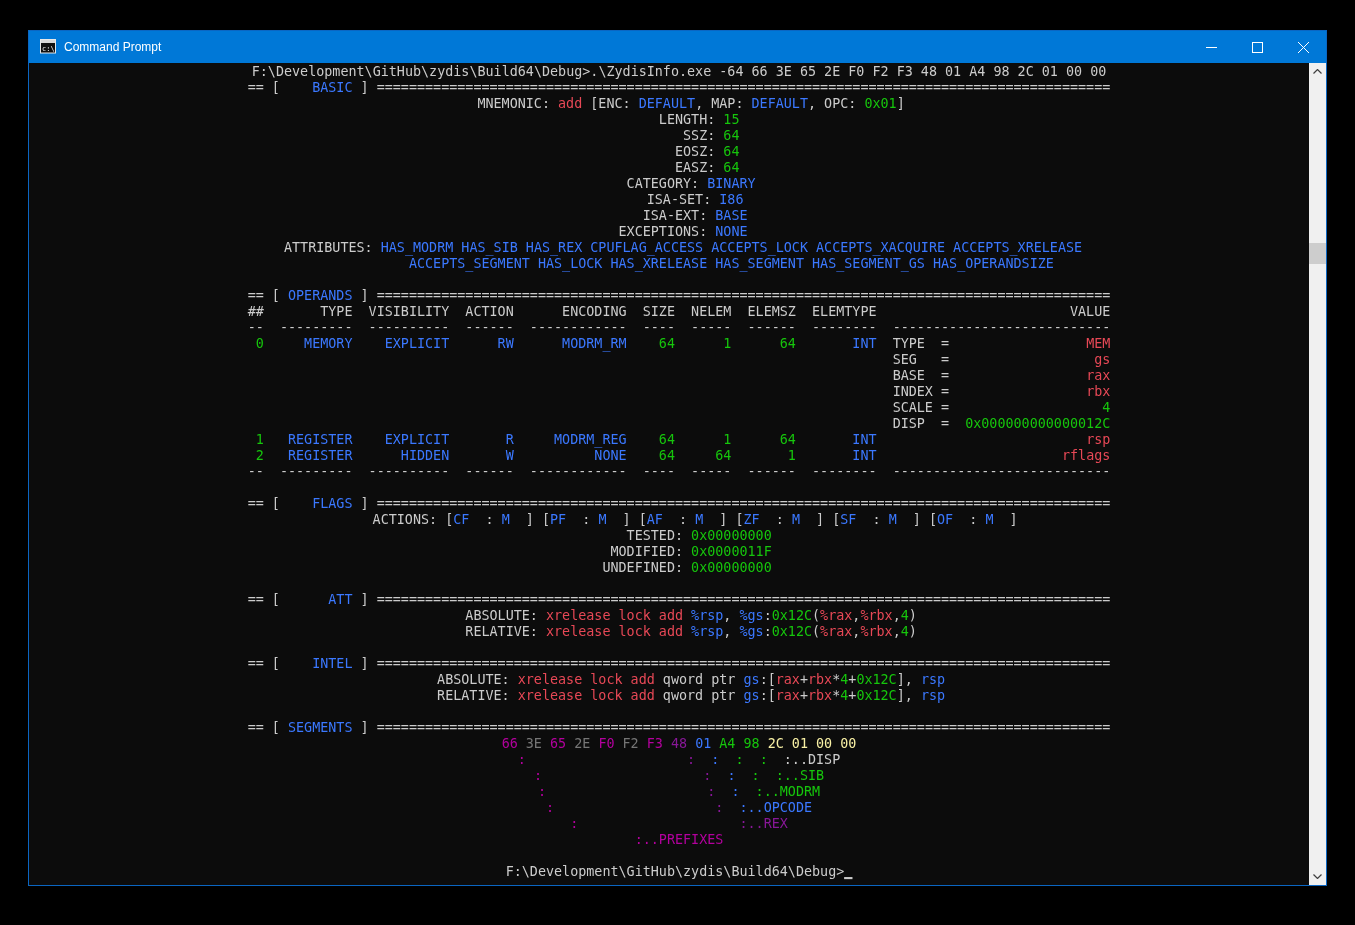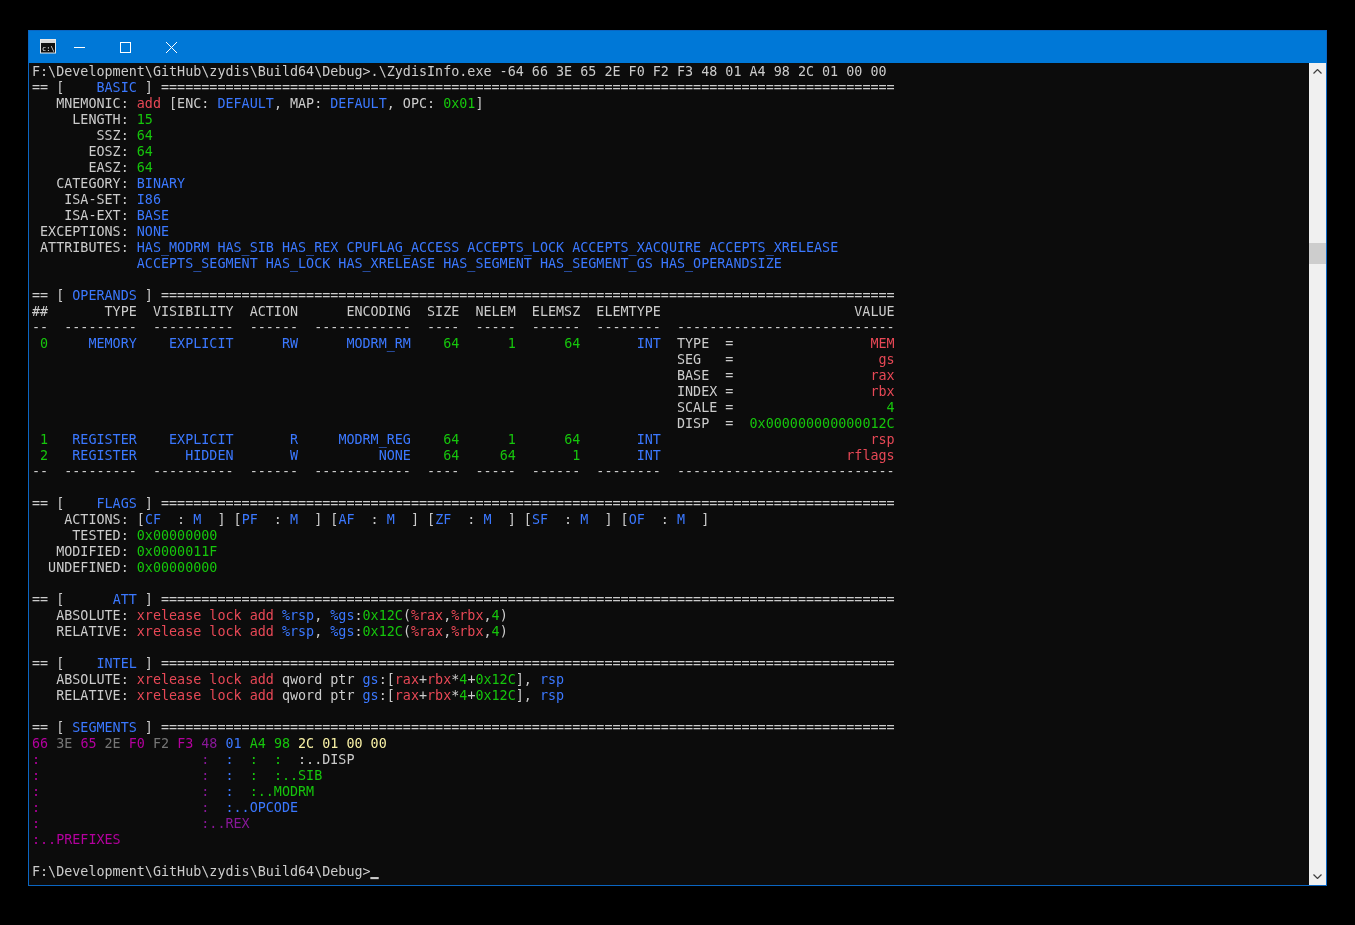--- a/index.html
+++ b/index.html
@@ -17,41 +17,42 @@
   .titlebar-controls { display:flex; height:100%; }
   .tb-btn { width:46px; height:100%; display:flex; align-items:center; justify-content:center; }
   .console {
     position:absolute; left:0; top:32px; right:0; bottom:0;
     background:#0c0c0c; padding:1px 0 0 3px; overflow:hidden;
   }
   .console-output {
     font-family:"DejaVu Sans Mono", monospace;
     font-size:13.4px; line-height:16px; white-space:pre;
   }
-  .line { height:16px; }
+  .line { height:16px;text-align:center; }
   .scrollbar {
     position:absolute; top:32px; right:0; width:17px; bottom:0;
     background:#f0f0f0; z-index:5;
   }
   .sb-arrow { position:absolute; left:0; width:17px; height:17px;
     display:flex; align-items:center; justify-content:center; }
   .sb-up { top:0; }
   .sb-down { bottom:0; }
   .sb-thumb { position:absolute; left:0; top:180px; width:17px; height:21px; background:#cdcdcd; }
 </style>
 </head>
 <body>
 
 <div class="window">
   <div class="titlebar">
     <svg class="titlebar-icon" viewBox="0 0 16 16">
       <rect x="0.5" y="0.5" width="15" height="13.5" fill="#101010" stroke="#e8e8e8"></rect>
       <rect x="1" y="1" width="14" height="3" fill="#d8d8d8"></rect>
       <text x="2" y="11.5" font-size="7" fill="#f2f2f2" font-family="DejaVu Sans Mono, monospace">c:\</text>
     </svg>
+    <span class="titlebar-title">Command Prompt</span>
     <div class="titlebar-controls">
       <div class="tb-btn">
         <svg width="11" height="11" viewBox="0 0 11 11">
             <line x1="0" y1="5.5" x2="11" y2="5.5" stroke="#ffffff" stroke-width="1"></line>
           </svg>
       </div>
       <div class="tb-btn">
         <svg width="11" height="11" viewBox="0 0 11 11">
             <rect x="0.5" y="0.5" width="10" height="10" fill="none" stroke="#ffffff" stroke-width="1"></rect>
           </svg>

